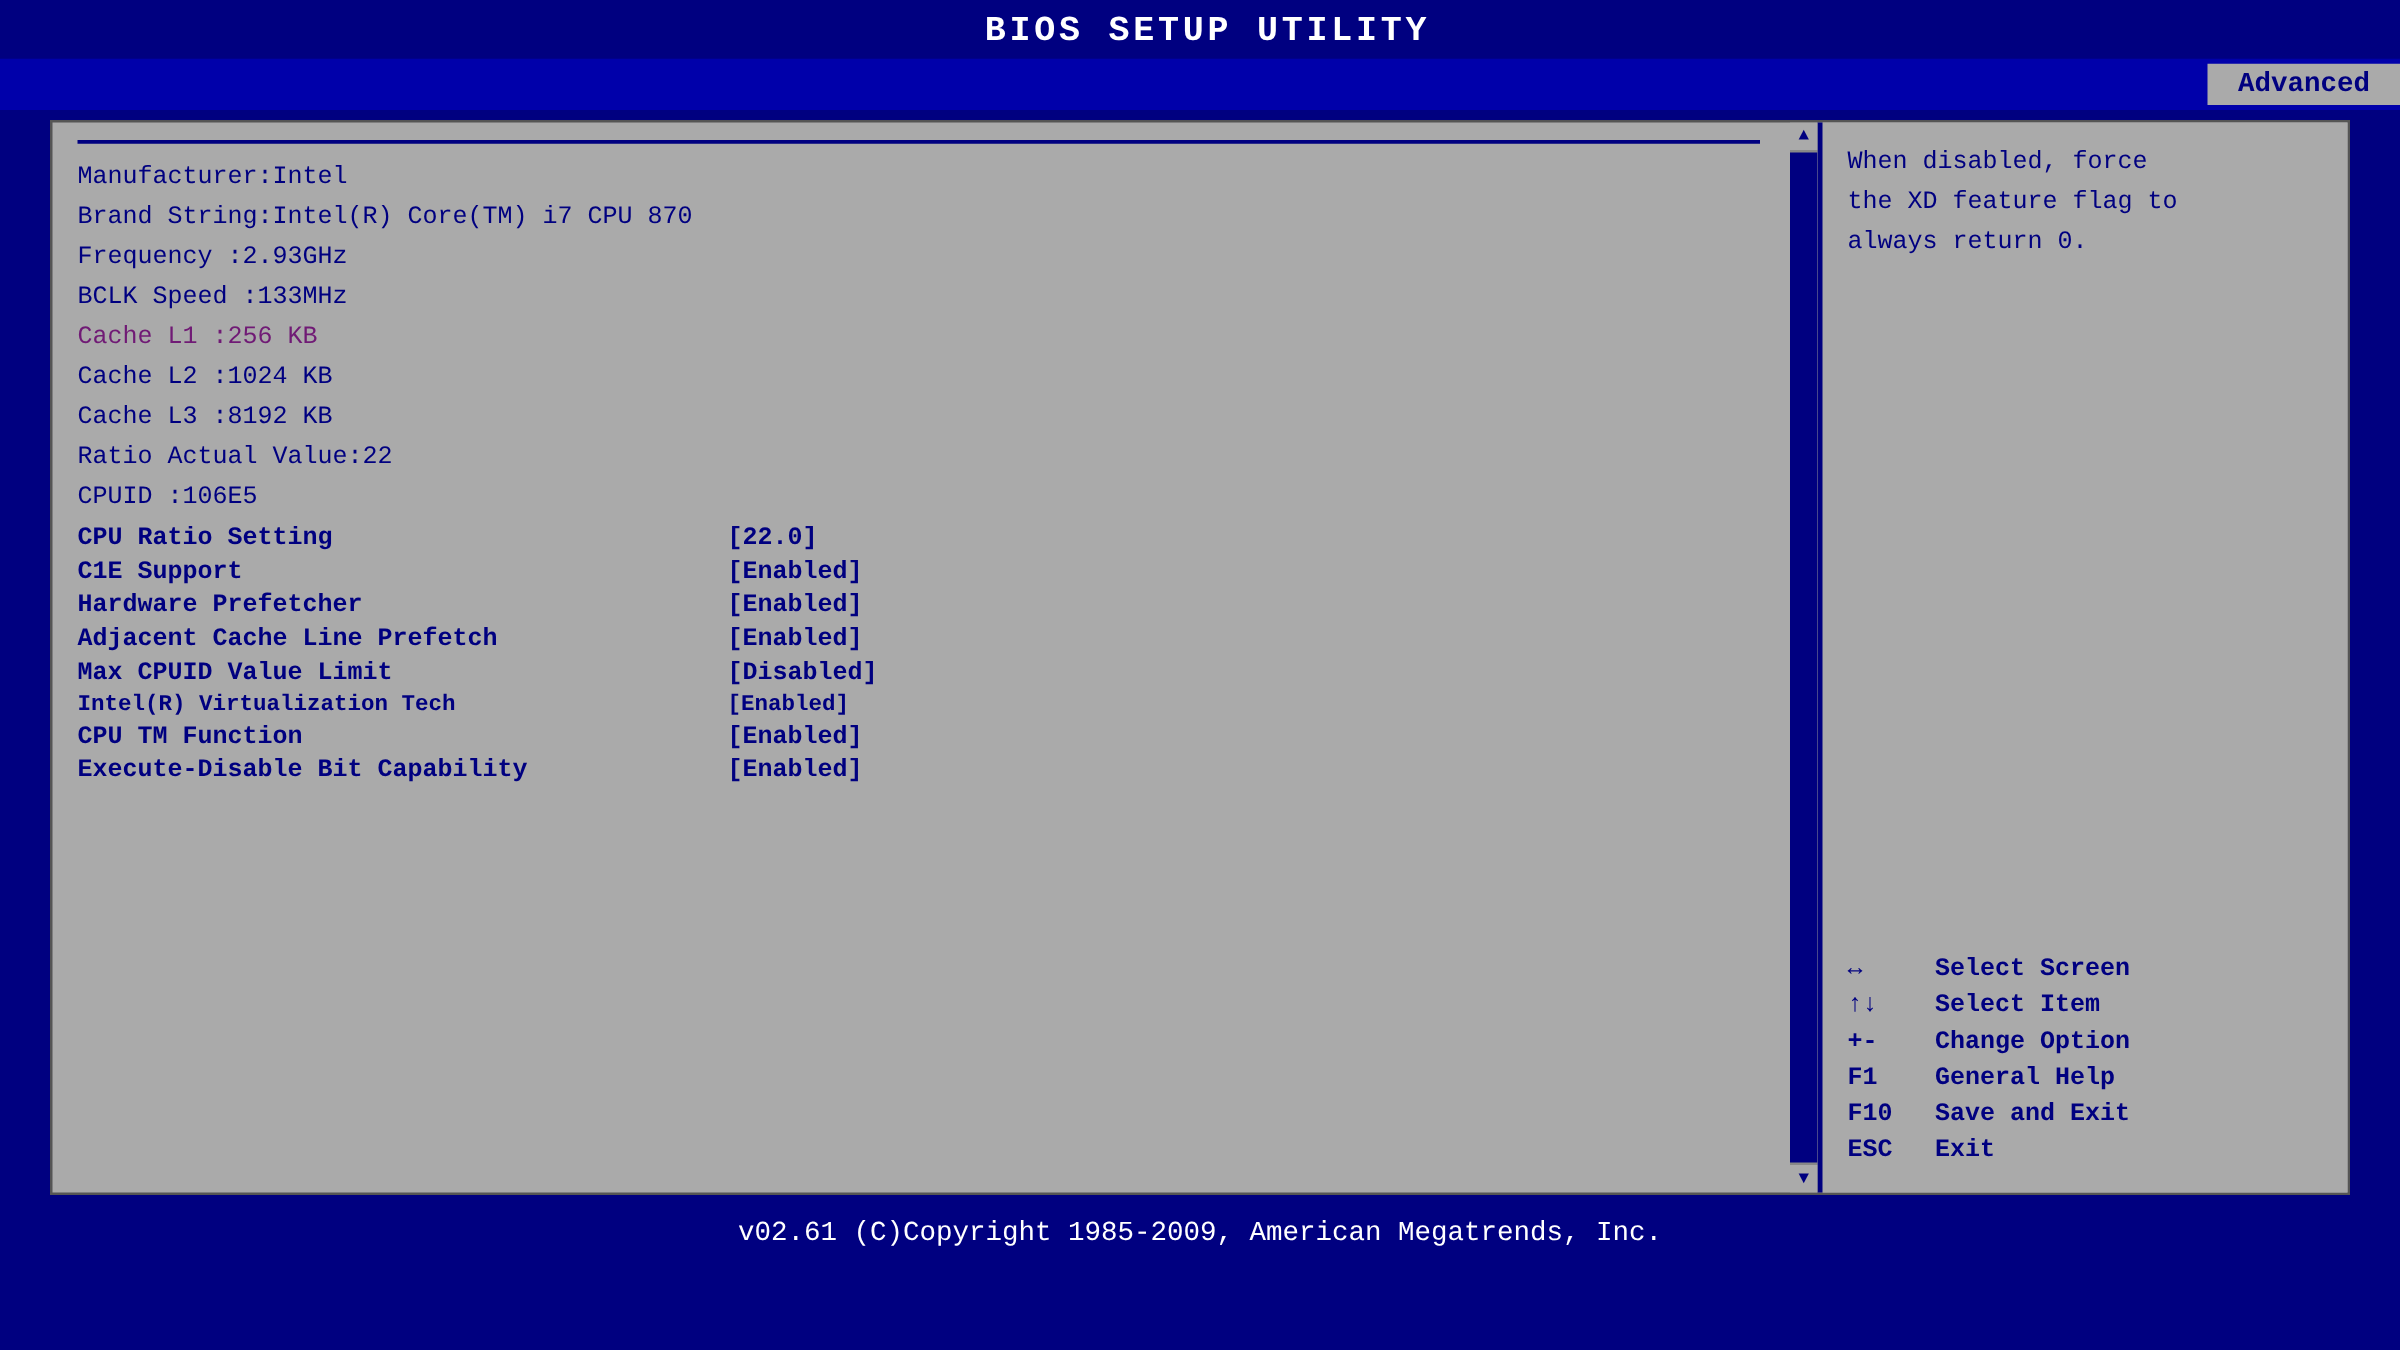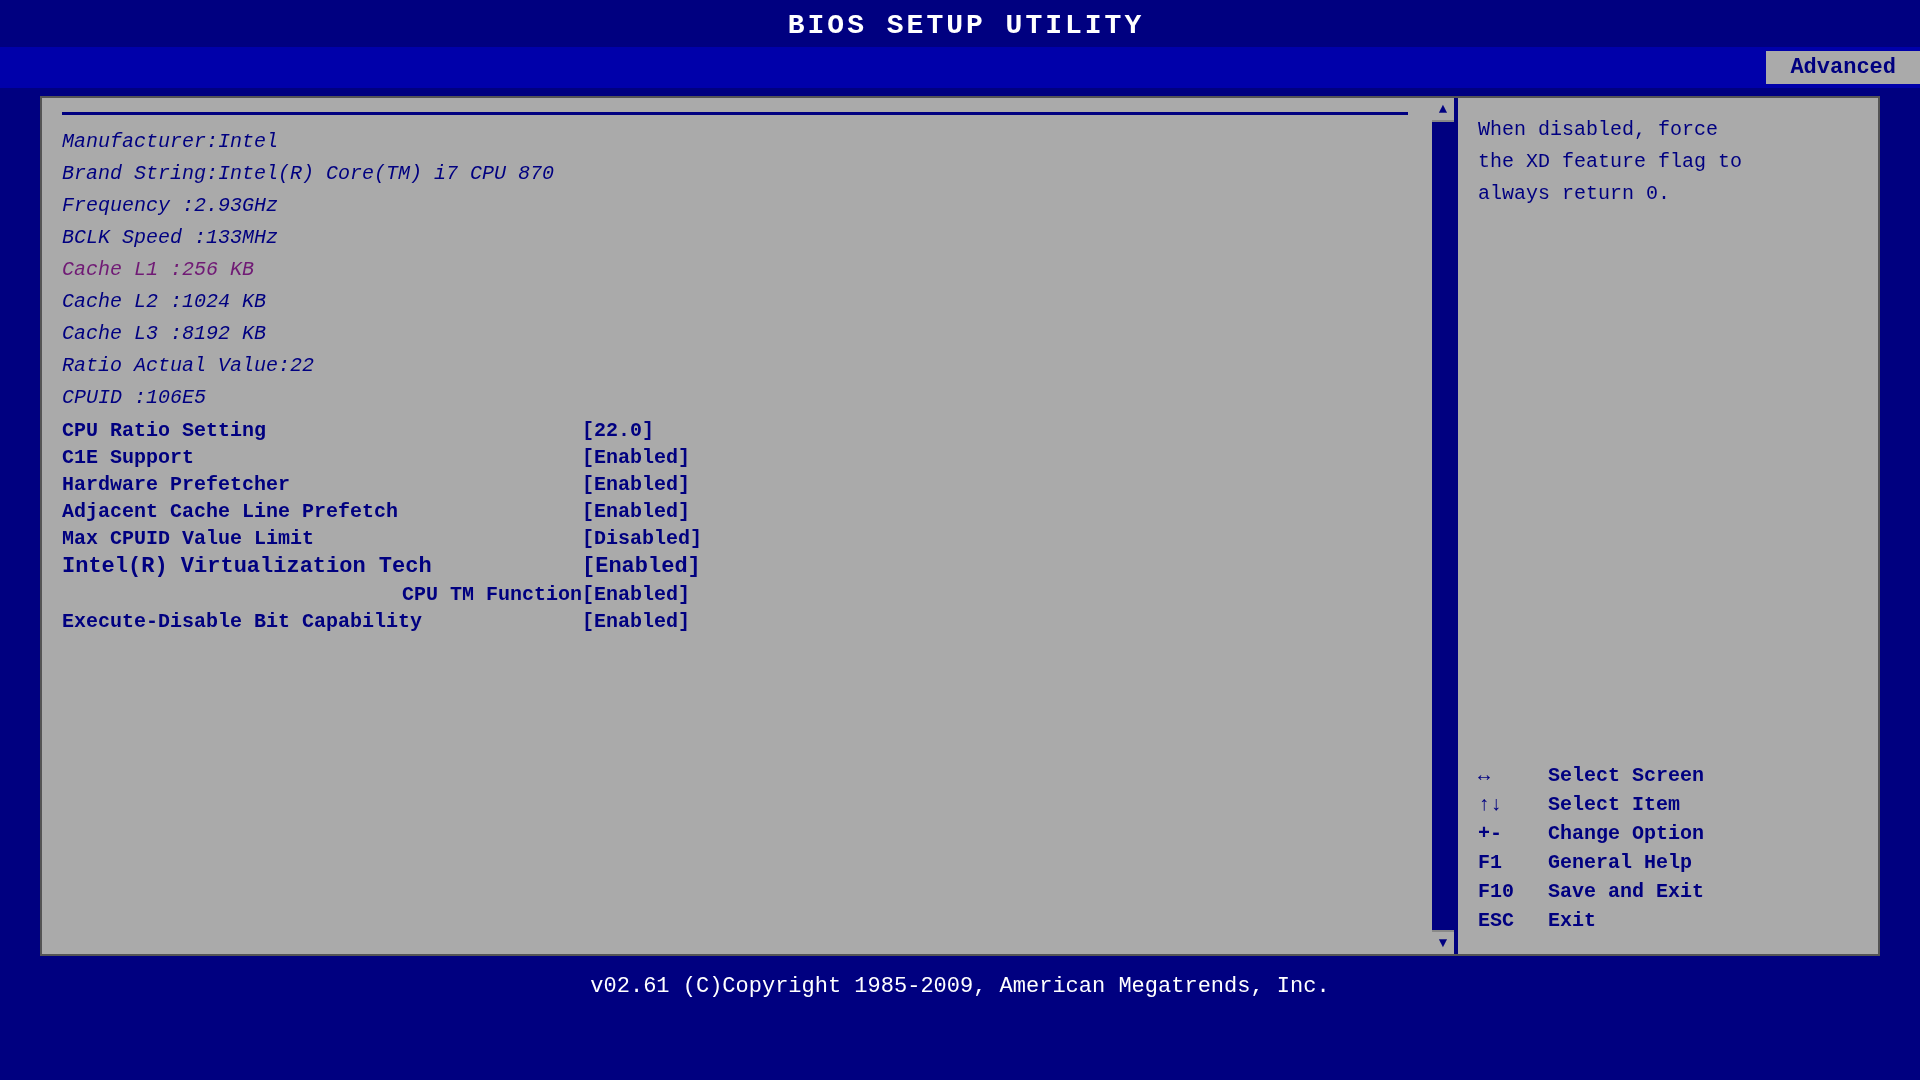--- a/index.html
+++ b/index.html
@@ -105,21 +105,20 @@
       background-color: #000080;
       margin-bottom: 12px;
       margin-right: 26px;
     }
 
     .info-section {
       color: #000080;
       font-size: 20px;
       margin-bottom: 6px;
       line-height: 1.5;
-      font-style: italic;
     }
 
     .settings-section {
       color: #000080;
       font-size: 20px;
     }
 
     .right-panel {
       width: 420px;
       padding: 16px 20px;
@@ -193,26 +192,26 @@
           <span style="font-weight: bold; color: rgb(0, 0, 128);">[Enabled]</span>
         </div>
         <div style="display: flex; margin-bottom: 4px; font-size: 20px; font-weight: bold; color: rgb(0, 0, 128);">
           <span style="width: 520px; font-weight: bold; color: rgb(0, 0, 128);">Adjacent Cache Line Prefetch</span>
           <span style="font-weight: bold; color: rgb(0, 0, 128);">[Enabled]</span>
         </div>
         <div style="display: flex; margin-bottom: 4px; font-size: 20px; font-weight: bold; color: rgb(0, 0, 128);">
           <span style="width: 520px; font-weight: bold; color: rgb(0, 0, 128);">Max CPUID Value Limit</span>
           <span style="font-weight: bold; color: rgb(0, 0, 128);">[Disabled]</span>
         </div>
-        <div style="display: flex; margin-bottom: 4px; font-size: 22px; font-weight: bold; color: rgb(0, 0, 128);">
+        <div style="display: flex; margin-bottom: 4px; font-size: 18px; font-weight: bold; color: rgb(0, 0, 128);">
           <span style="width: 520px; font-weight: bold; color: rgb(0, 0, 128);">Intel(R) Virtualization Tech</span>
           <span style="font-weight: bold; color: rgb(0, 0, 128);">[Enabled]</span>
         </div>
         <div style="display: flex; margin-bottom: 4px; font-size: 20px; font-weight: bold; color: rgb(0, 0, 128);">
-          <span style="width: 520px; font-weight: bold; color: rgb(0, 0, 128); text-align: right;">CPU TM Function</span>
+          <span style="width: 520px; font-weight: bold; color: rgb(0, 0, 128);">CPU TM Function</span>
           <span style="font-weight: bold; color: rgb(0, 0, 128);">[Enabled]</span>
         </div>
         <div style="display: flex; margin-bottom: 4px; font-size: 20px; font-weight: bold; color: rgb(0, 0, 128);">
           <span style="width: 520px; font-weight: bold; color: rgb(0, 0, 128);">Execute-Disable Bit Capability</span>
           <span style="font-weight: bold; color: rgb(0, 0, 128);">[Enabled]</span>
         </div>
       </div>
 
     <div class="scrollbar-track">
       <div class="scrollbar-arrow-up">▲</div>

